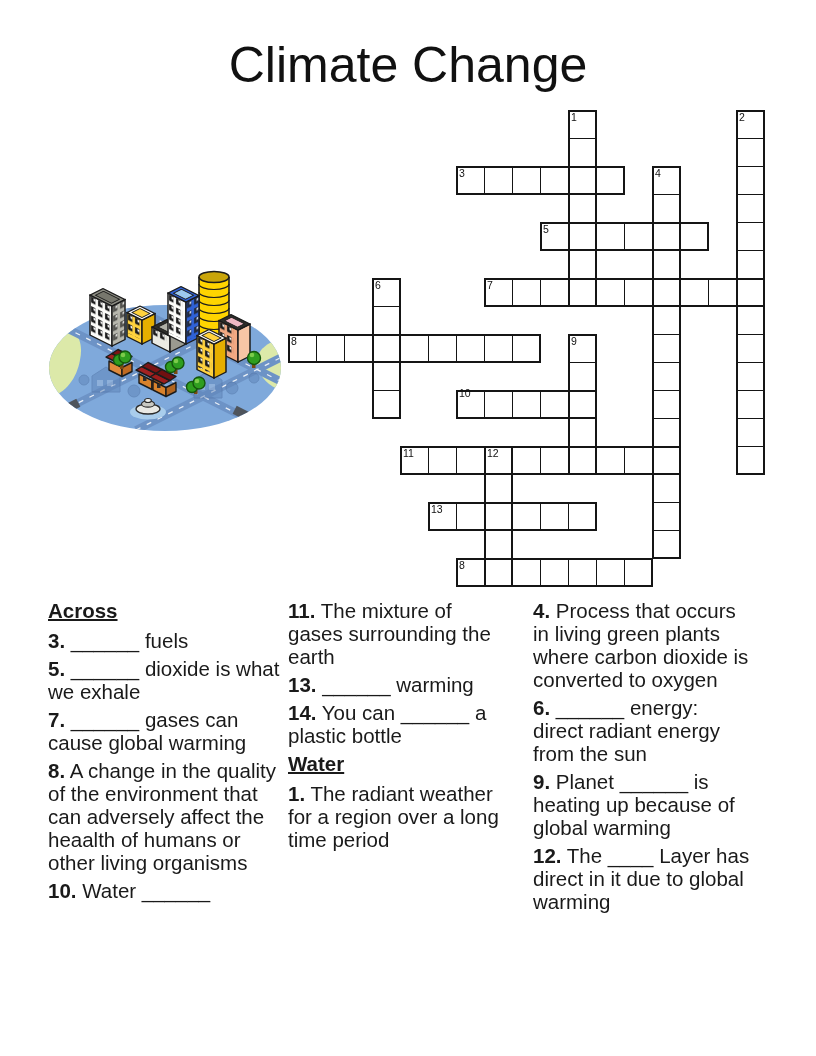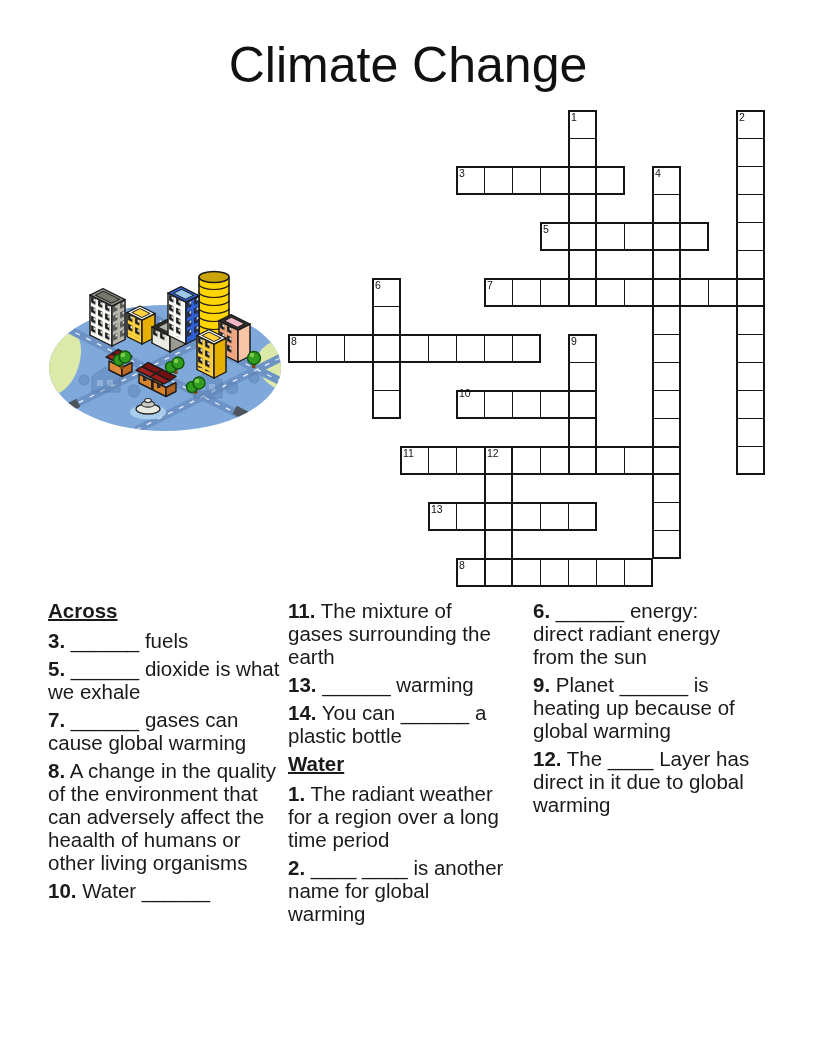--- a/index.html
+++ b/index.html
@@ -324,21 +324,21 @@
       <div class="clue"><b>7.</b> <span>______ gases can cause global warming</span></div>
       <div class="clue"><b>8.</b> <span>A change in the quality of the environment that can adversely affect the heaalth of humans or other living organisms</span></div>
       <div class="clue"><b>10.</b> <span>Water ______</span></div>
     </div>
   <div class="clue-col c2">
       <div class="clue"><b>11.</b> <span>The mixture of gases surrounding the earth</span></div>
       <div class="clue"><b>13.</b> <span>______ warming</span></div>
       <div class="clue"><b>14.</b> <span>You can ______ a plastic bottle</span></div>
       <div class="clue-heading">Water</div>
       <div class="clue"><b>1.</b> <span>The radiant weather for a region over a long time period</span></div>
-      <div class="clue"><b>2.</b> <span>____ ____ is another name for global warming</span></div>
     </div>
   <div class="clue-col c3">
+      <div class="clue"><b>4.</b> <span>Process that occurs in living green plants where carbon dioxide is converted to oxygen</span></div>
       <div class="clue"><b>6.</b> <span>______ energy: direct radiant energy from the sun</span></div>
       <div class="clue"><b>9.</b> <span>Planet ______ is heating up because of global warming</span></div>
       <div class="clue"><b>12.</b> <span>The ____ Layer has direct in it due to global warming</span></div>
     </div>
 
 </div>
 
 </body></html>

